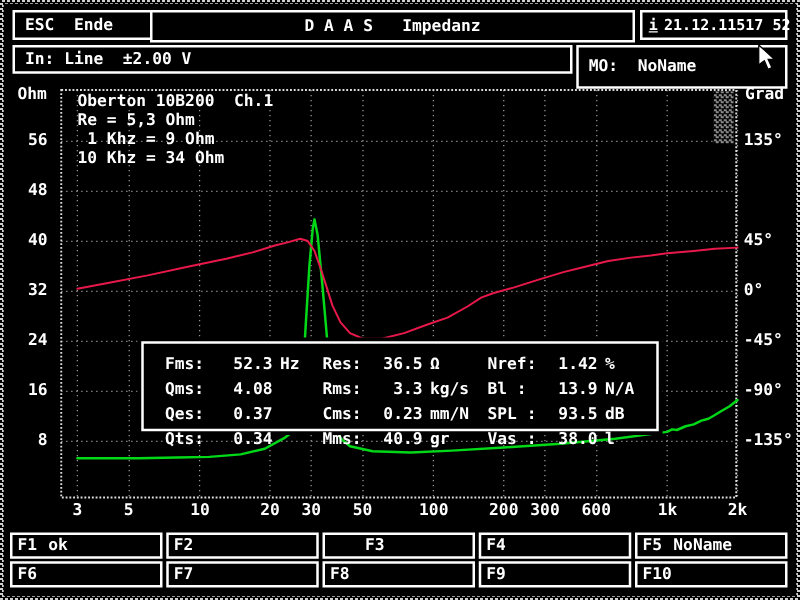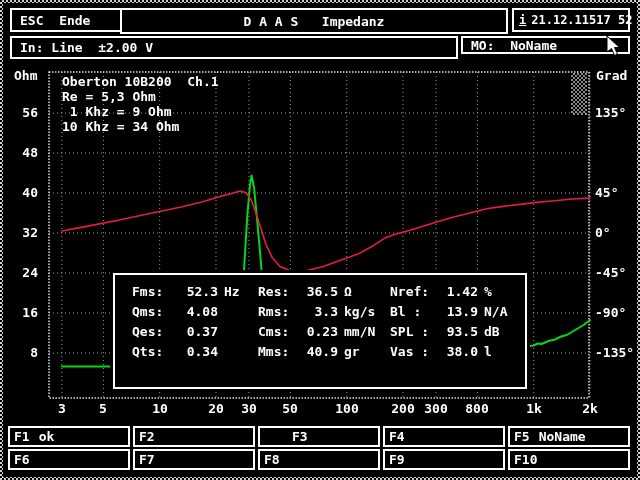--- a/index.html
+++ b/index.html
@@ -12,32 +12,32 @@
   .box{
     position:absolute;box-sizing:border-box;border:2px solid #fff;background:#000;
     font-size:13px;line-height:19px;white-space:pre;padding:0 0 0 8px;
     display:flex;align-items:center;
   }
   .esc-box{left:10px;top:8px;width:120px;height:24px;}
   .title-box{left:120px;top:8px;width:388px;height:24px;justify-content:center;padding:11px;}
   .date-box{left:512px;top:8px;width:118px;height:24px;font-size:12px;padding-left:5px;}
   .info-i{text-decoration:underline;margin-right:5px;}
   .in-box{left:10px;top:36px;width:448px;height:23px;}
-  .mo-box{left:461px;top:36px;width:169px;height:18px;}
+  .mo-box{left:461px;top:36px;width:169px;height:35px;}
   .axis-head{position:absolute;font-size:13px;}
   .tick{position:absolute;font-size:13px;line-height:14px;}
   .tick.xt{text-align:center;width:40px;}
   .tick.lt{text-align:right;width:28px;}
   .tick.rt{text-align:left;width:44px;}
   .annot{position:absolute;left:62px;top:74px;margin:0;font-family:inherit;
     font-size:13px;line-height:15px;font-weight:bold;z-index:2;}
   .dither{position:absolute;left:571px;top:73px;width:16px;height:42px;z-index:2;
     background:repeating-conic-gradient(#8a8a8a 0% 25%, transparent 0% 50%) 0 0/4px 4px;}
   .params{
-    position:absolute;left:113px;top:273px;width:414px;height:116px;box-sizing:border-box;
+    position:absolute;left:113px;top:273px;width:414px;height:72px;box-sizing:border-box;
     border:2px solid #fff;background:#000;box-shadow:0 0 0 3px #000;z-index:3;
     display:grid;grid-template-columns:46px 40px 40px 37px 43px 52px 44px 44px 44px;
     grid-auto-rows:20px;align-content:start;padding:7px 0 0 17px;
     font-size:13px;line-height:20px;white-space:pre;
   }
   .params .pv{text-align:right;}
   .params .pu{padding-left:6px;}
   .fkey{
     position:absolute;box-sizing:border-box;width:122px;height:21px;border:2px solid #fff;
     background:#000;font-size:13px;line-height:17px;display:flex;align-items:center;
@@ -119,21 +119,21 @@
   <div id="x-ticks">
       <div class="tick xt" style="left:42px;top:402px;">3</div>
       <div class="tick xt" style="left:83px;top:402px;">5</div>
       <div class="tick xt" style="left:140px;top:402px;">10</div>
       <div class="tick xt" style="left:196px;top:402px;">20</div>
       <div class="tick xt" style="left:229px;top:402px;">30</div>
       <div class="tick xt" style="left:270px;top:402px;">50</div>
       <div class="tick xt" style="left:327px;top:402px;">100</div>
       <div class="tick xt" style="left:383px;top:402px;">200</div>
       <div class="tick xt" style="left:416px;top:402px;">300</div>
-      <div class="tick xt" style="left:457px;top:402px;">800</div>
+      <div class="tick xt" style="left:457px;top:402px;">600</div>
       <div class="tick xt" style="left:514px;top:402px;">1k</div>
       <div class="tick xt" style="left:570px;top:402px;">2k</div>
     </div>
 
   <pre class="annot" id="annot">Oberton 10B200  Ch.1
 Re = 5,3 Ohm
  1 Khz = 9 Ohm
 10 Khz = 34 Ohm</pre>
   <div class="dither"></div>
 

